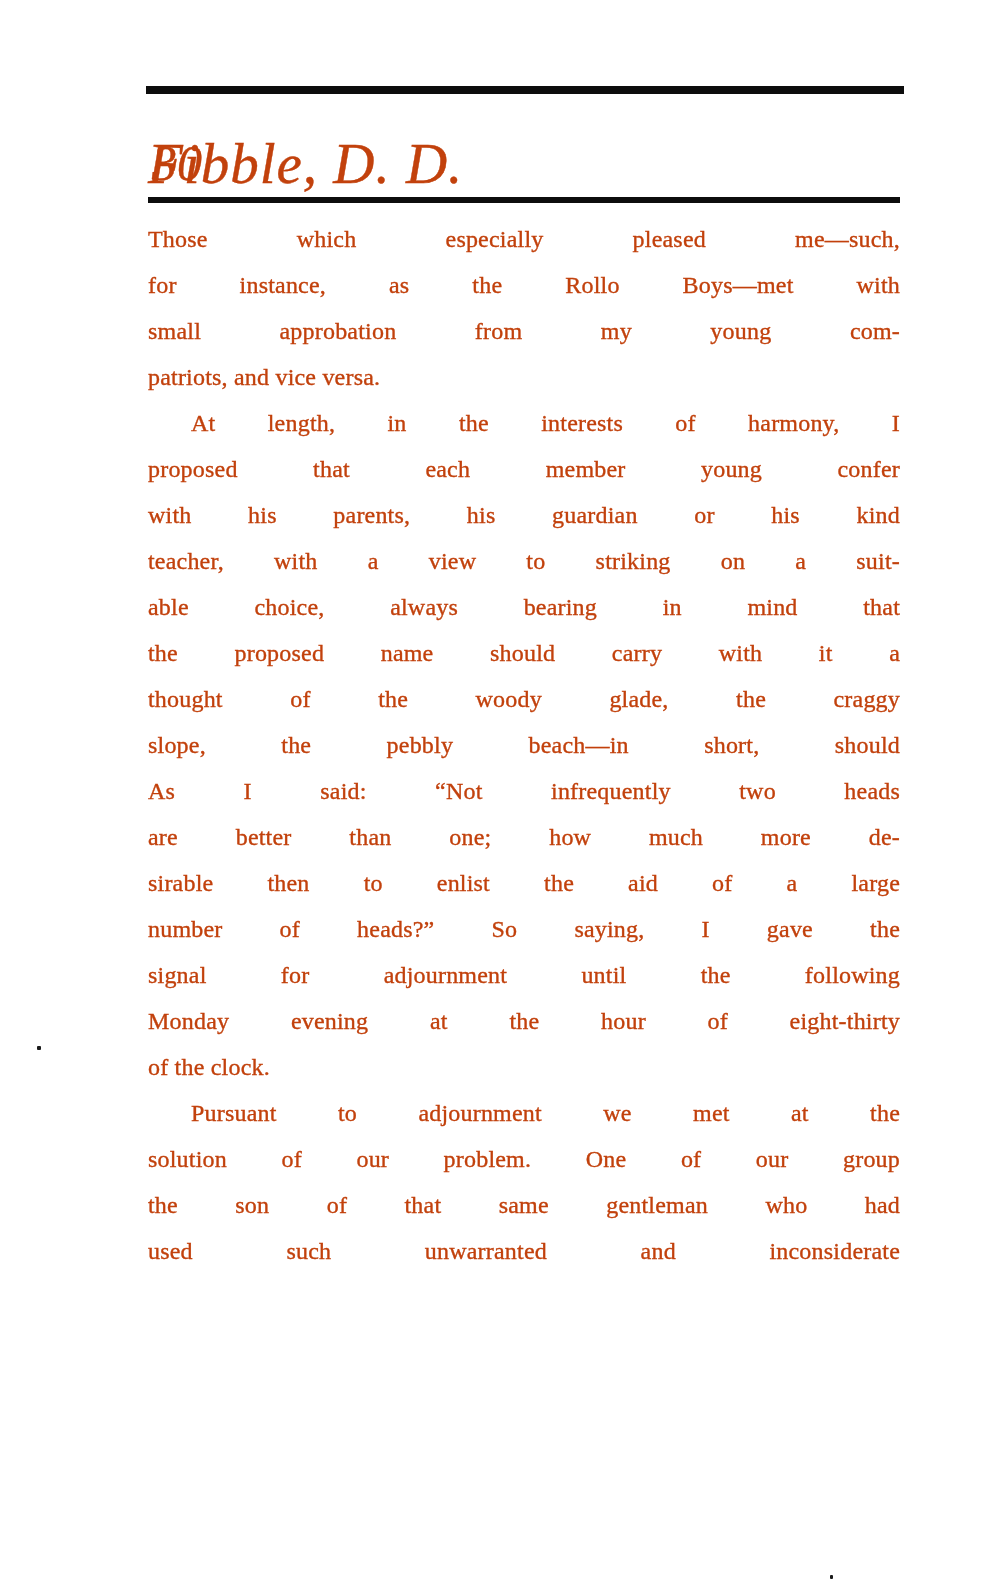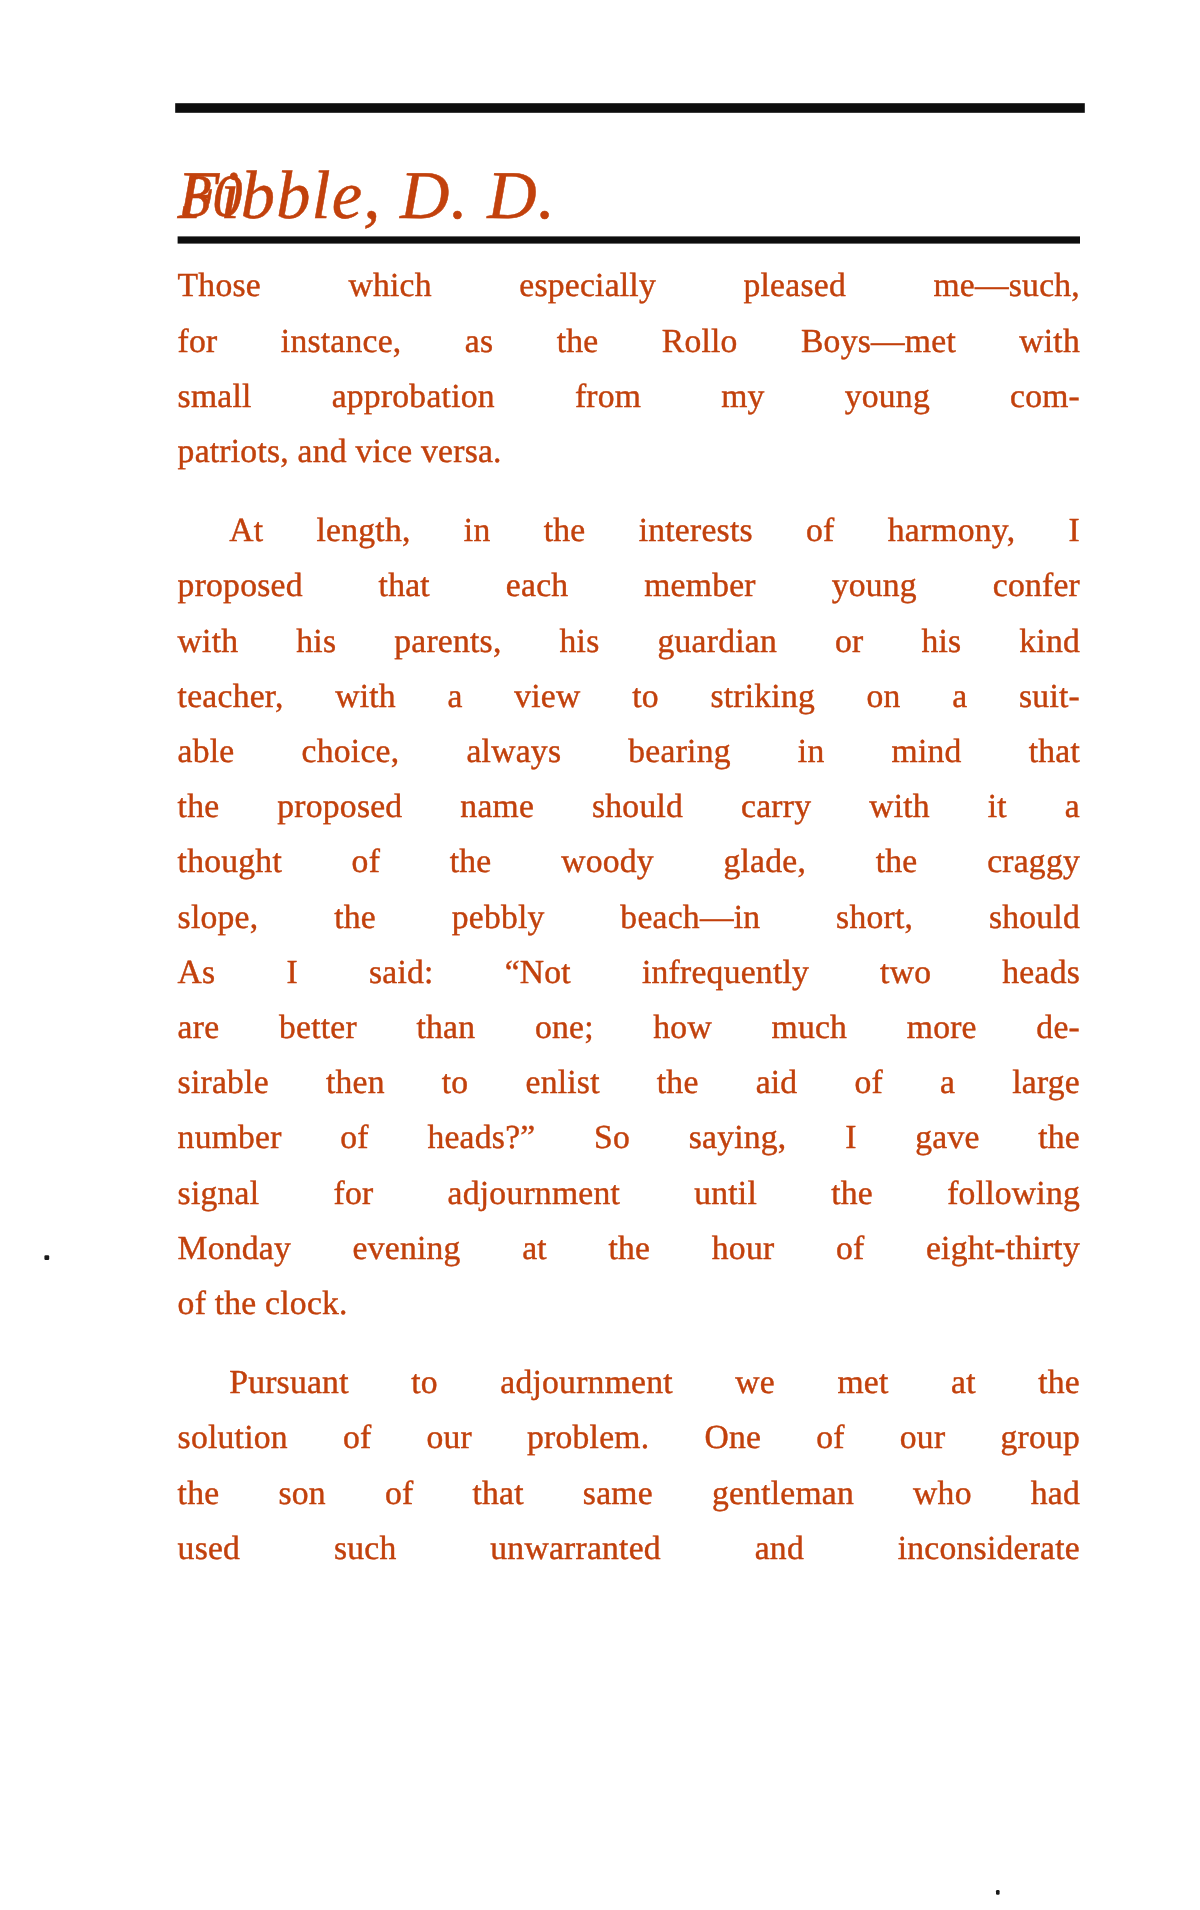--- a/index.html
+++ b/index.html
@@ -34,30 +34,30 @@
     font-size: 57px;
     letter-spacing: 1px;
     -webkit-text-stroke: 0.4px currentColor;
   }
   .bodytext {
     position: absolute;
     left: 148px; top: 216px;
     width: 752px;
   }
   .line {
-    font-size: 28px;
+    font-size: 24px;
     line-height: 46px;
     text-align: justify;
     text-align-last: justify;
     letter-spacing: 0.2px;
     -webkit-text-stroke: 0.35px currentColor;
     white-space: normal;
   }
   .line.unjust { text-align-last: left; }
-  .line.indent { text-indent: 43px; margin-top: 20px; }
+  .line.indent { text-indent: 43px; }
   .speck { position: absolute; background: #1a1a1a; border-radius: 1px; }
   .speck-1 { left: 37px;  top: 1046px; width: 4px; height: 4px; }
   .speck-2 { left: 830px; top: 1575px; width: 3px; height: 4px; }
 </style>
 </head>
 <body>
 
 <div class="page">
 
   <div class="rule rule-top"></div>

